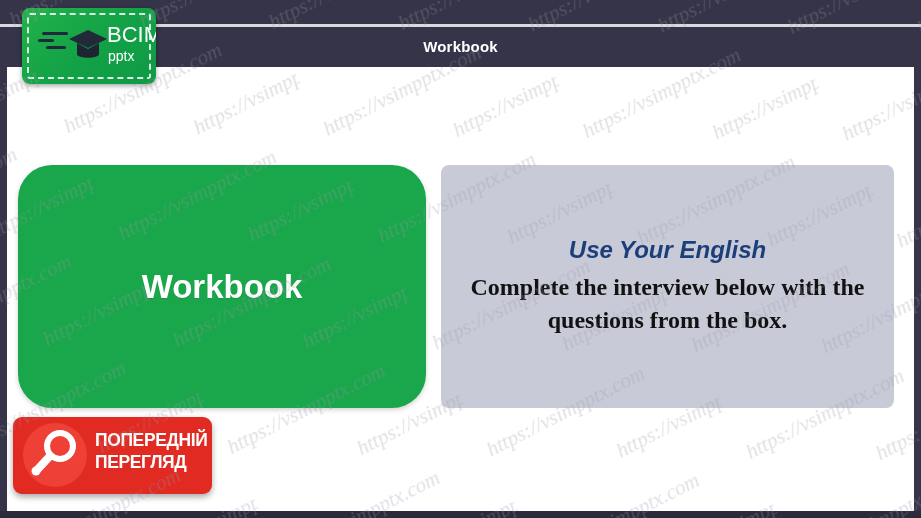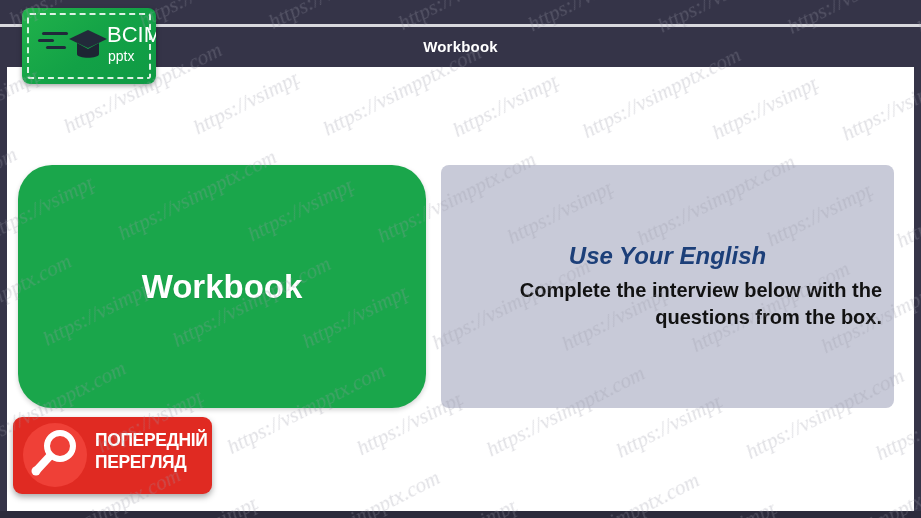--- a/index.html
+++ b/index.html
@@ -141,25 +141,25 @@
     color: #1c3f79;
     font-size: 24px;
     font-weight: bold;
     font-style: italic;
     text-align: center;
     margin-bottom: 7px;
     font-family: "Liberation Sans", sans-serif;
   }
   .card-gray .body {
     color: #121212;
-    font-size: 20px;
+    font-size: 24px;
     font-weight: bold;
     line-height: 1.36;
-    text-align: right;
-    font-family: Liberation Sans, sans-serif;
+    text-align: center;
+    font-family: Liberation Serif, serif;
   }
 
   
   .logo {
     position: absolute;
     left: 22px;
     top: 8px;
     width: 134px;
     height: 76px;
     background: linear-gradient(140deg, #21b24b 0%, #12a146 55%, #0f9a44 100%);

